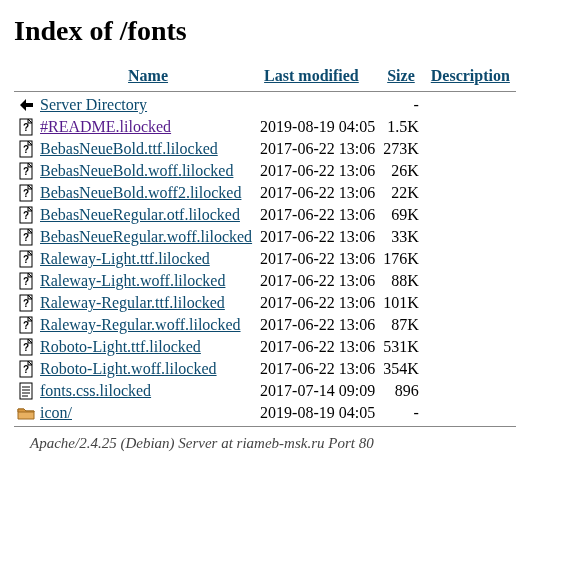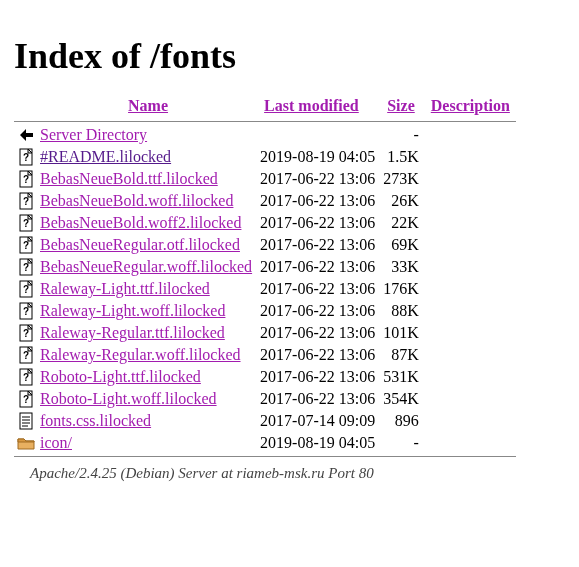--- a/index.html
+++ b/index.html
@@ -3,35 +3,35 @@
 <meta charset="utf-8">
 <style>
   body {
     font-family: "Times New Roman", Times, serif;
     margin: 10px 14px;
     font-size: 16px;
     color: #000;
     width: 551px;
   }
   h1 {
-    font-size: 36px;
+    font-size: 28px;
     font-weight: bold;
-    margin: 25px 0 18px 0;
+    margin: 5px 0 18px 0;
   }
   table {
     border-collapse: collapse;
     font-size: 16px;
   }
   th {
     text-align: left;
     padding: 2px 6px 4px 6px;
     font-weight: bold;
   }
   th a, td a {
-    color: #a21caf;
+    color: #0c4a6e;
     text-decoration: underline;
   }
   td a.visited {
     color: #551A8B;
   }
   td {
     padding: 1px 6px 1px 2px;
     vertical-align: middle;
     white-space: nowrap;
   }

